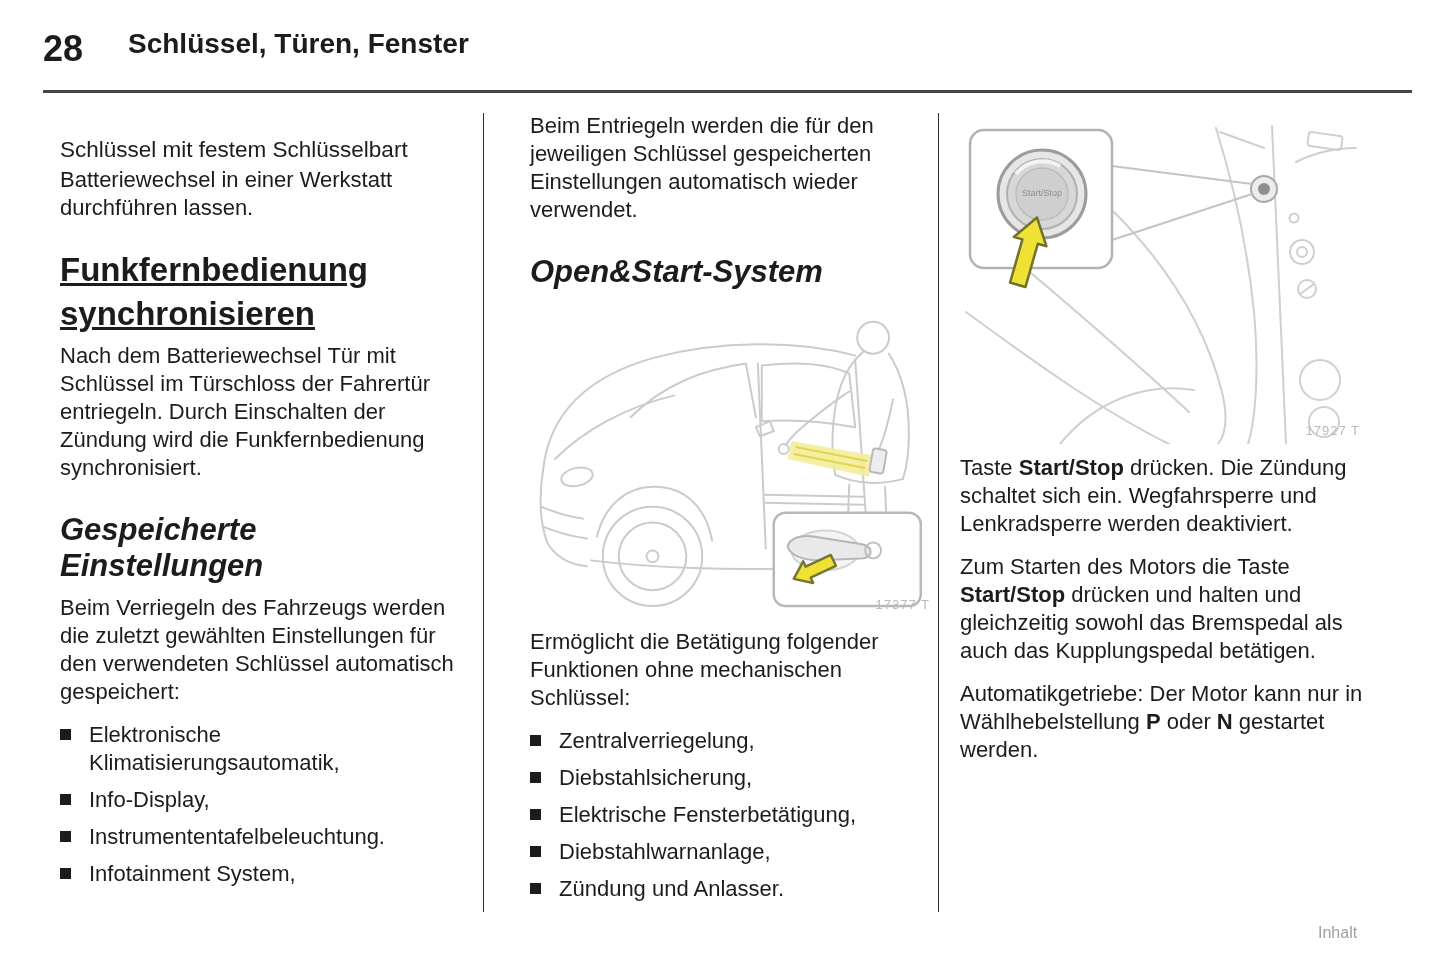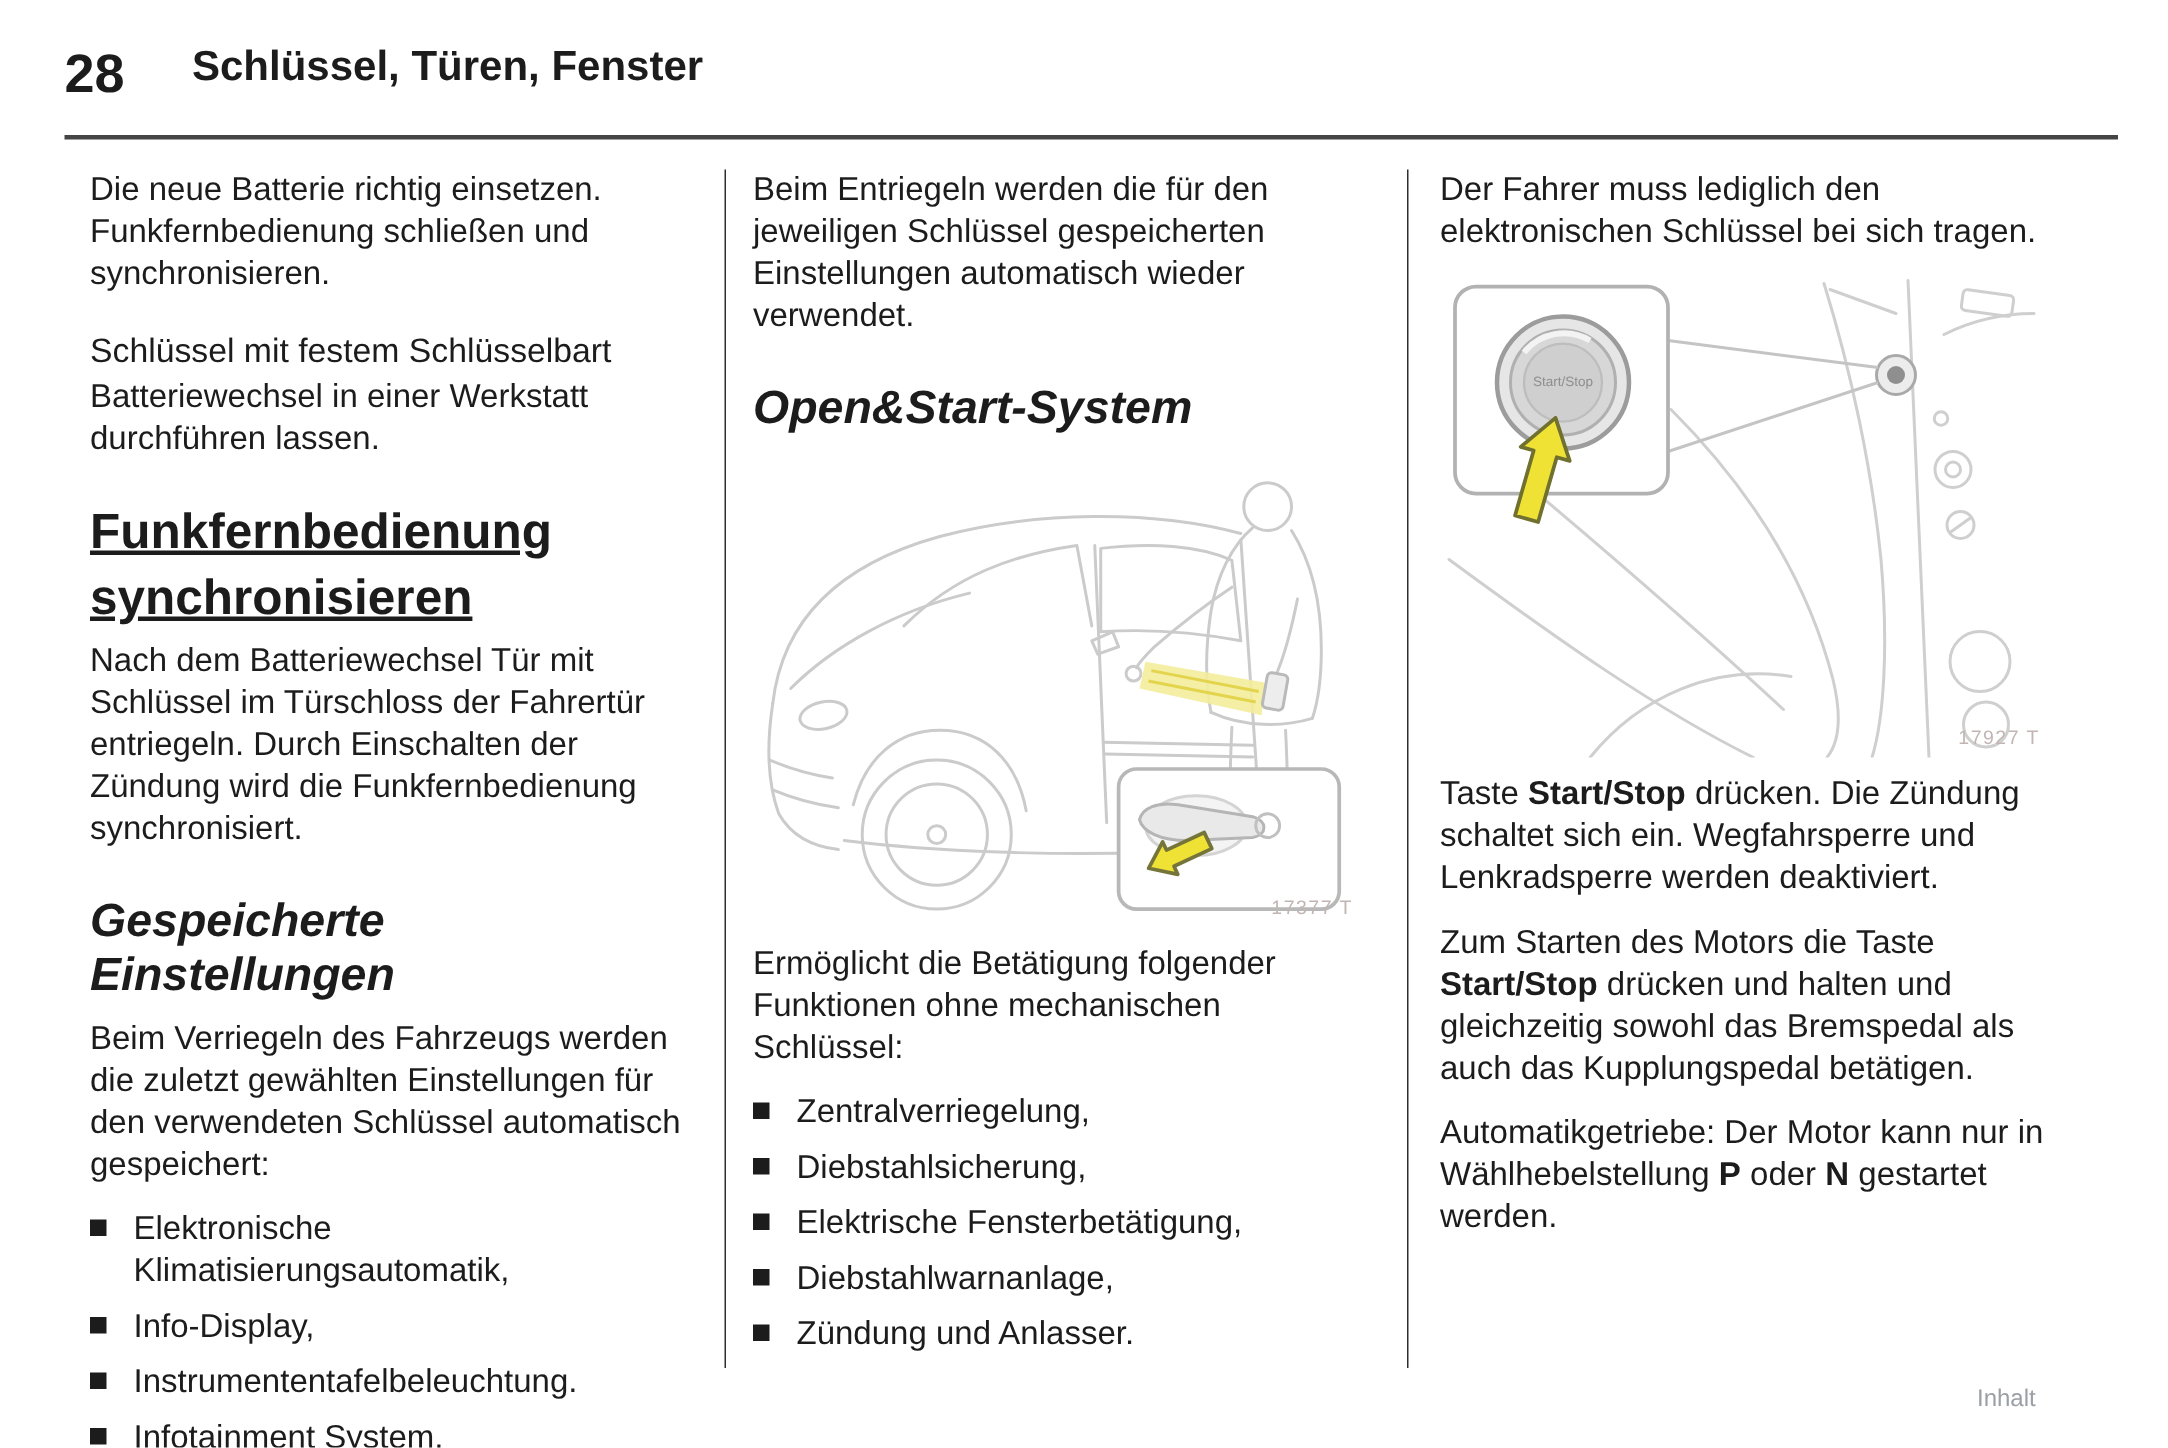--- a/index.html
+++ b/index.html
@@ -14,21 +14,21 @@
   .head-rule{position:absolute;left:43px;top:90px;width:1369px;height:3px;background:#454545;}
 
   
   .vdiv{position:absolute;top:113px;height:799px;width:1px;background:#2e2e2e;}
   .vdiv.d1{left:483px;}
   .vdiv.d2{left:938px;}
 
   
   .col{position:absolute;top:112px;width:404px;}
   .col.c1{left:60px;}
-  .col.c2{left:502px;}
+  .col.c2{left:530px;}
   .col.c3{left:960px;}
 
   p.body{font-size:22px;line-height:28px;margin:0 0 15px 0;}
   .subhead{font-size:22.5px;line-height:28px;font-weight:normal;margin:24px 0 2px 0;white-space:nowrap;}
   .midhead{font-size:33px;line-height:44px;font-weight:bold;margin:26px 0 6px 0;text-decoration:underline;}
   .bighead{font-size:31px;line-height:36px;font-weight:bold;margin:30px 0 10px 0;font-style:italic;}
   .b{font-weight:bold;}
 
   ul.sqlist{list-style:none;margin:2px 0 0 0;padding:0;}
   ul.sqlist li{position:relative;padding-left:29px;margin:0 0 9px 0;font-size:22px;line-height:28px;}
@@ -49,21 +49,20 @@
 <div class="page">
 
   <div class="pagenum">28</div>
   <div class="chapter">Schlüssel, Türen, Fenster</div>
   <div class="head-rule"></div>
 
   <div class="vdiv d1"></div>
   <div class="vdiv d2"></div>
 
   <div class="col c1">
-    <p class="body">Die neue Batterie richtig einsetzen. Funkfernbedienung schließen und synchronisieren.</p>
     <div class="subhead">Schlüssel mit festem Schlüsselbart</div>
     <p class="body">Batteriewechsel in einer Werkstatt durchführen lassen.</p>
     <div class="midhead">Funkfernbedienung synchronisieren</div>
     <p class="body">Nach dem Batteriewechsel Tür mit Schlüssel im Türschloss der Fahrertür entriegeln. Durch Einschalten der Zündung wird die Funkfernbedienung synchronisiert.</p>
     <div class="bighead">Gespeicherte Einstellungen</div>
     <p class="body">Beim Verriegeln des Fahrzeugs werden die zuletzt gewählten Einstellungen für den verwendeten Schlüssel automatisch gespeichert:</p>
     <ul class="sqlist">
       <li><span class="sq"></span><span>Elektronische Klimatisierungsautomatik,</span></li>
       <li><span class="sq"></span><span>Info-Display,</span></li>
       <li><span class="sq"></span><span>Instrumententafelbeleuchtung.</span></li>
@@ -132,21 +131,20 @@
     <ul class="sqlist">
       <li><span class="sq"></span><span>Zentralverriegelung,</span></li>
       <li><span class="sq"></span><span>Diebstahlsicherung,</span></li>
       <li><span class="sq"></span><span>Elektrische Fensterbetätigung,</span></li>
       <li><span class="sq"></span><span>Diebstahlwarnanlage,</span></li>
       <li><span class="sq"></span><span>Zündung und Anlasser.</span></li>
     </ul>
   </div>
 
   <div class="col c3">
-    <p class="body">Der Fahrer muss lediglich den elektronischen Schlüssel bei sich tragen.</p>
 
     <div class="figure fig-start">
       <svg viewBox="0 0 396 322" preserveAspectRatio="xMidYMid meet">
 
         <g fill="none" stroke="#cfcfcf" stroke-width="2" stroke-linecap="round" stroke-linejoin="round">
           <path d="M 252,6 C 270,64 284,130 290,190 C 295,248 292,296 284,322"></path>
           <path d="M 308,4 L 322,322"></path>
           <path d="M 300,26 L 256,10"></path>
           <path d="M 332,40 C 352,30 372,26 392,26"></path>
           <rect x="344" y="12" width="34" height="14" rx="3" transform="rotate(8 361 19)"></rect>

